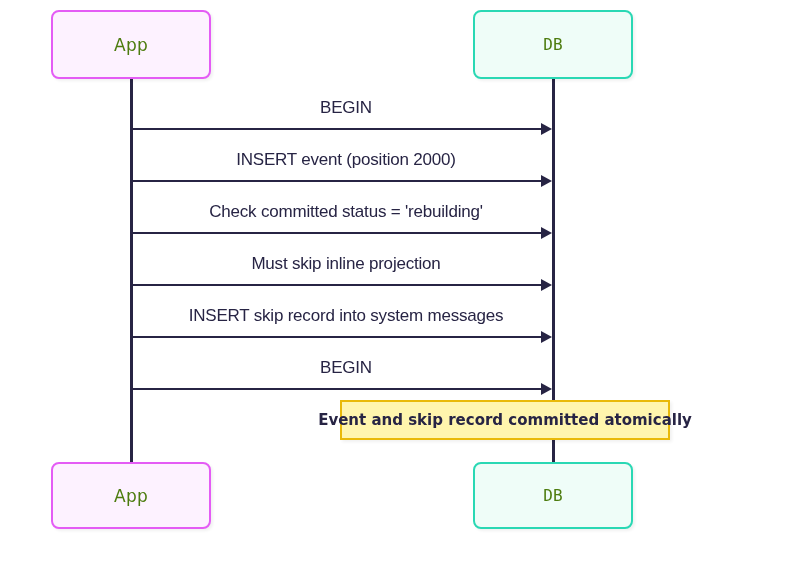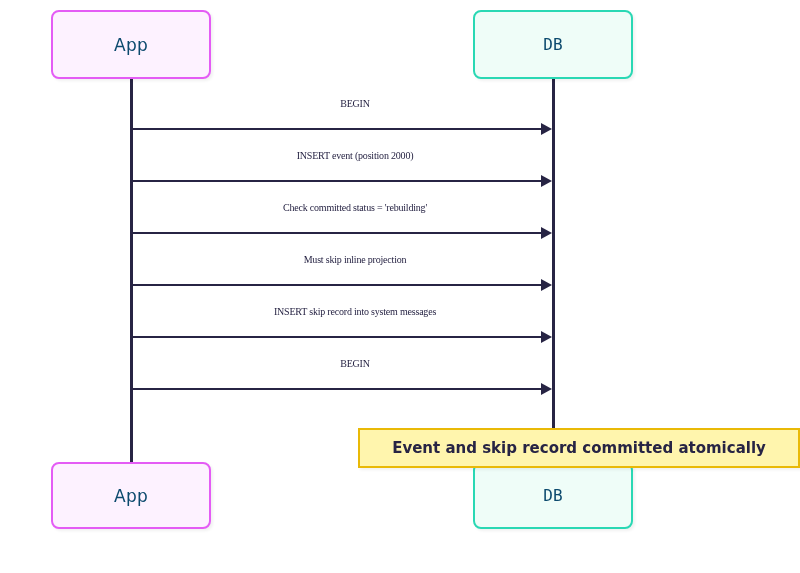--- a/index.html
+++ b/index.html
@@ -27,21 +27,21 @@
     border-radius: 8px;
     display: flex;
     align-items: center;
     justify-content: center;
     z-index: 5;
     box-shadow: 2px 2px 3px rgba(0,0,0,0.06);
   }
   .actor-label {
     font-size: 17px;
     letter-spacing: 0.2px;
-    color: #0c4a6e;
+    color: #4d7c0f;
     white-space: nowrap;
   }
   .actor-app {
     background: #fdf2ff;
     border: 2px solid #e45cf5;
   }
   .actor-db {
     background: #effdf8;
     border: 2px solid #2ad8b4;
     text-align: right;
@@ -77,25 +77,25 @@
     top: -5px;
     width: 0;
     height: 0;
     border-top: 6px solid transparent;
     border-bottom: 6px solid transparent;
     border-left: 11px solid #272444;
   }
   .msg .caption {
     position: absolute;
     top: -30px;
-    left: 13px;
+    left: 4px;
     width: 100%;
     text-align: center;
-    font-family: Liberation Serif, serif;
-    font-size: 10px;
+    font-family: Liberation Sans, sans-serif;
+    font-size: 17px;
     color: #272444;
     white-space: nowrap;
     letter-spacing: -0.2px;
   }
 
   
   .note {
     position: absolute;
     box-sizing: border-box;
     background: #fff5ad;
@@ -159,21 +159,21 @@
     <span class="line" style="width:411px;"></span>
     <span class="head" style="left:410px;"></span>
   </div>
 
   <div class="msg" style="left:131px; top:388px; width:422px;">
     <span class="caption">BEGIN</span>
     <span class="line" style="width:411px;"></span>
     <span class="head" style="left:410px;"></span>
   </div>
 
-  <div class="note" style="left:358px; top:400px; width:442px; height:40px;margin-top:28px;">
+  <div class="note" style="left:340px; top:400px; width:330px; height:40px;">
     <span class="note-text">Event and skip record committed atomically</span>
   </div>
 
   <div class="actor-box actor-app" style="left:51px; top:462px; width:160px; height:67px;">
     <span class="actor-label">App</span>
   </div>
 
   <div class="actor-box actor-db" style="left:473px; top:462px; width:160px; height:67px;">
     <span class="actor-label">DB</span>
   </div>

